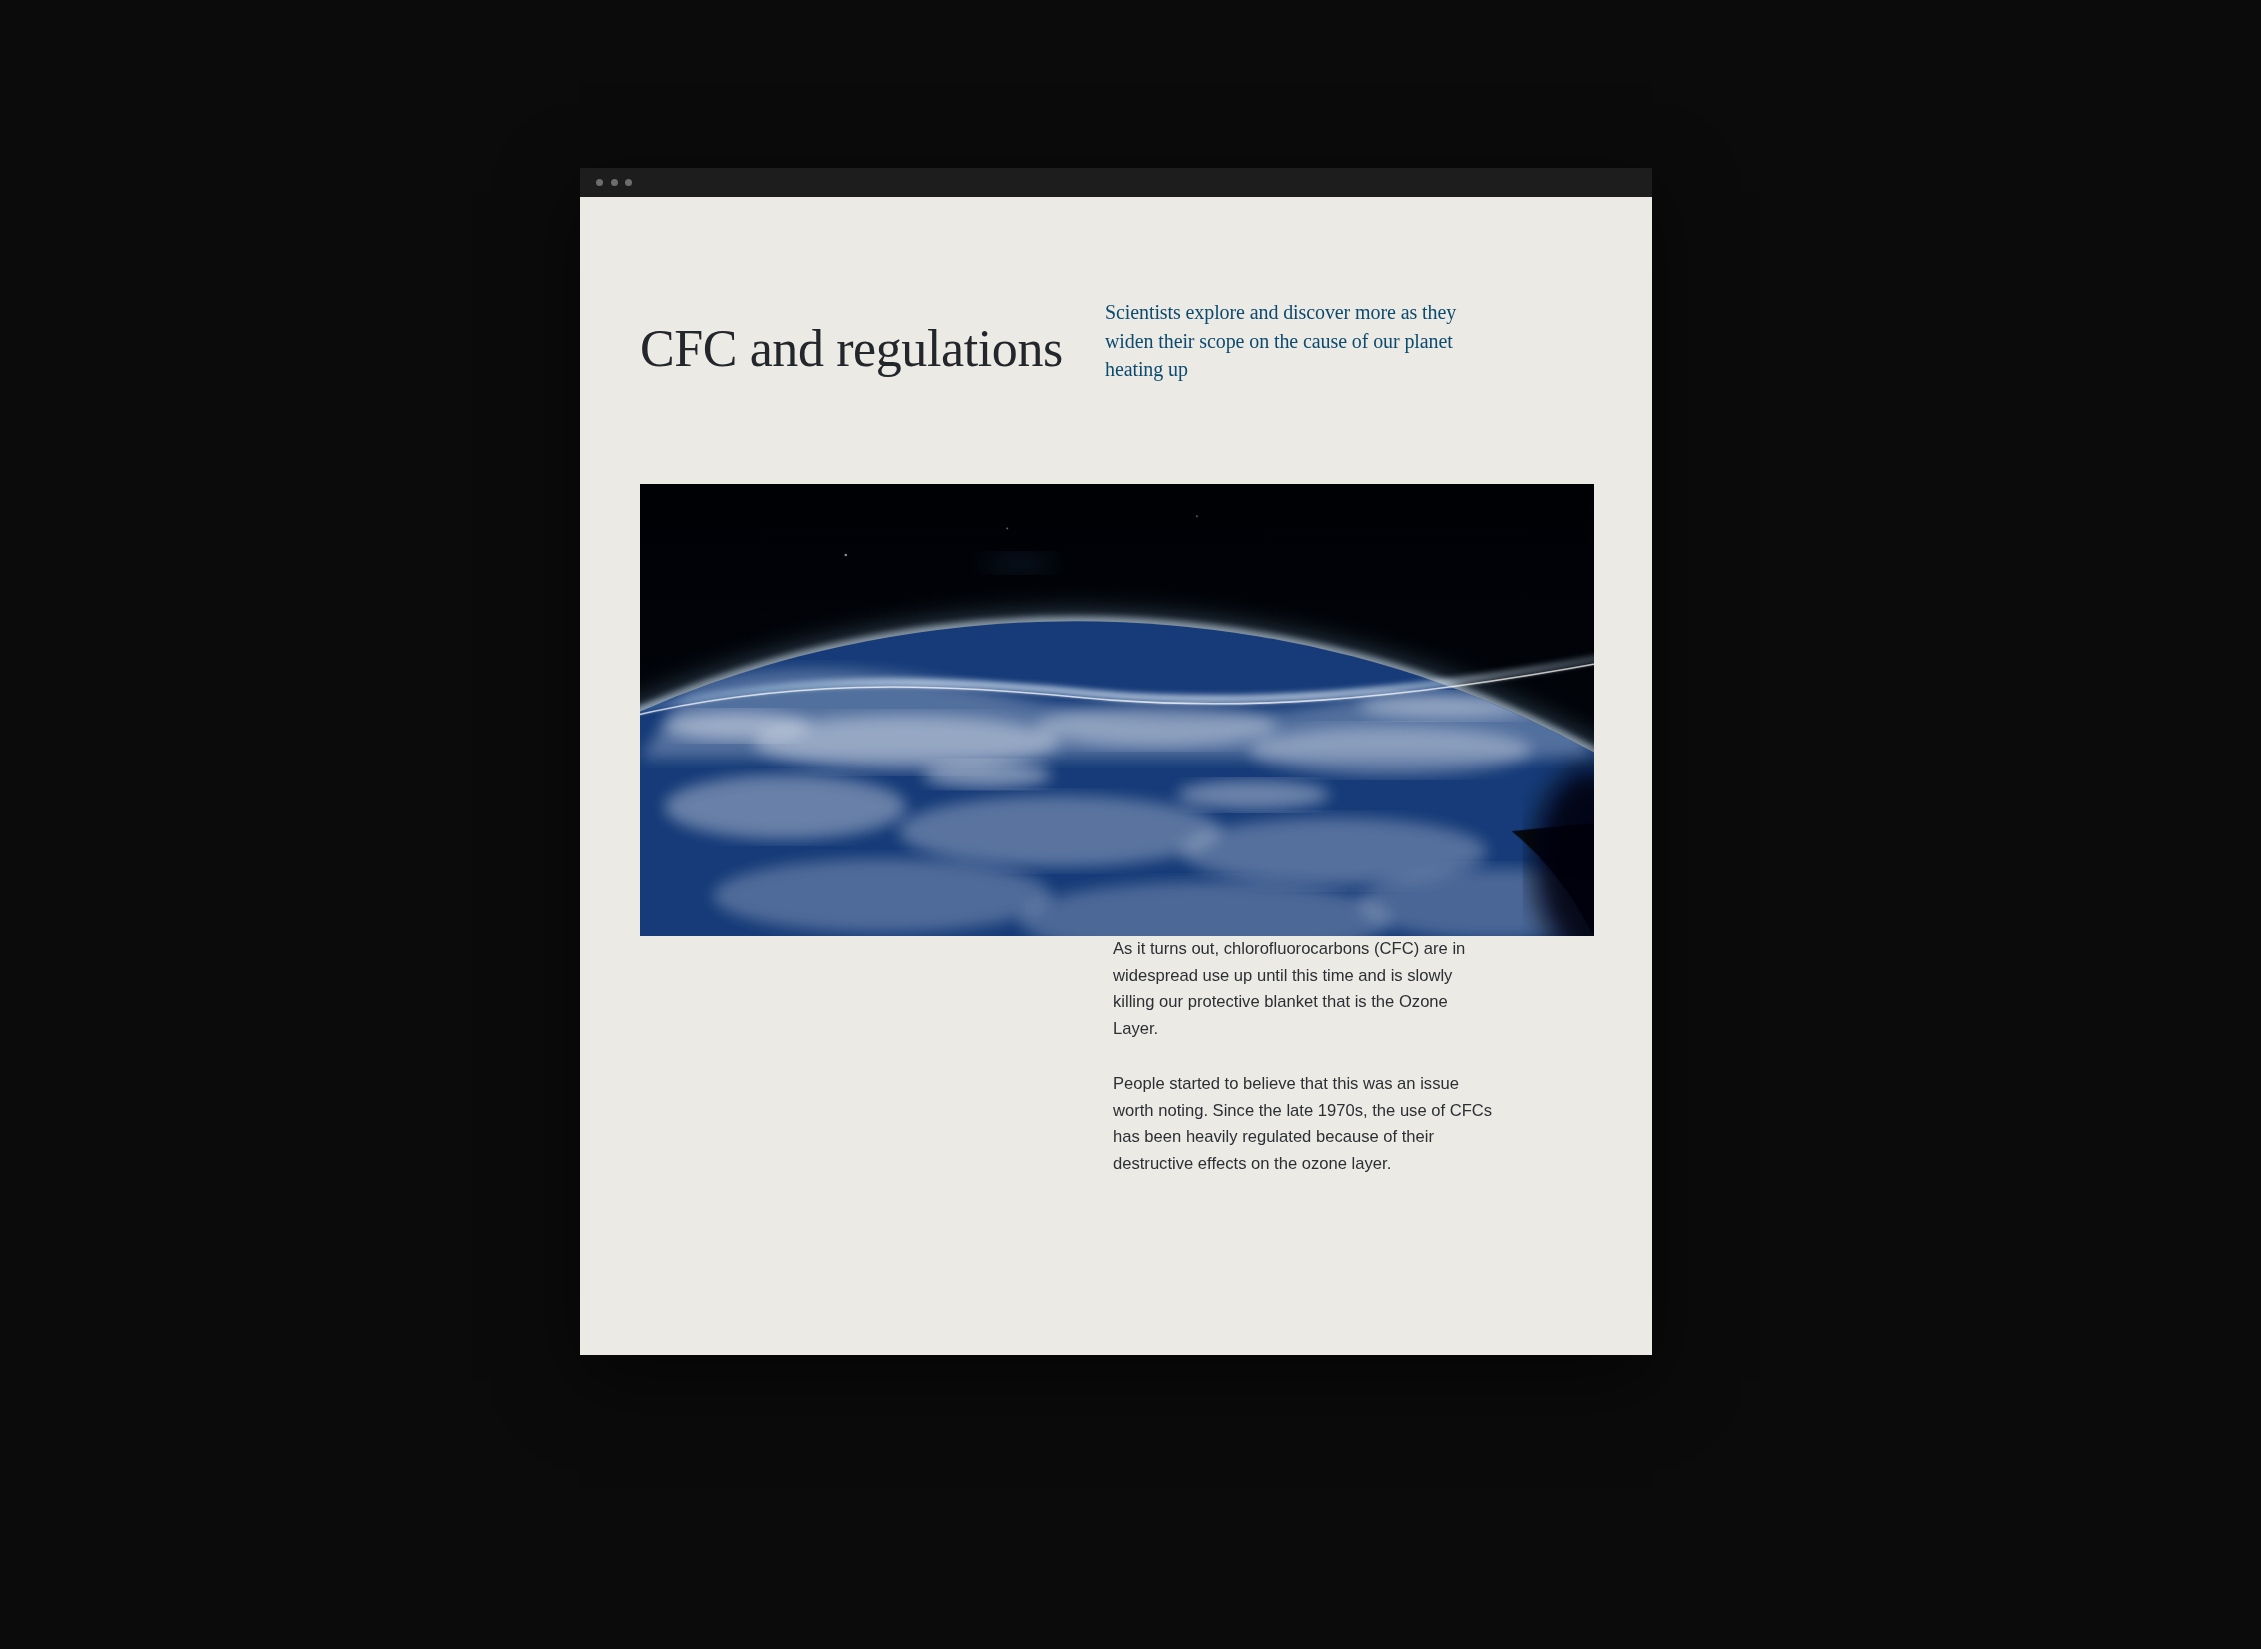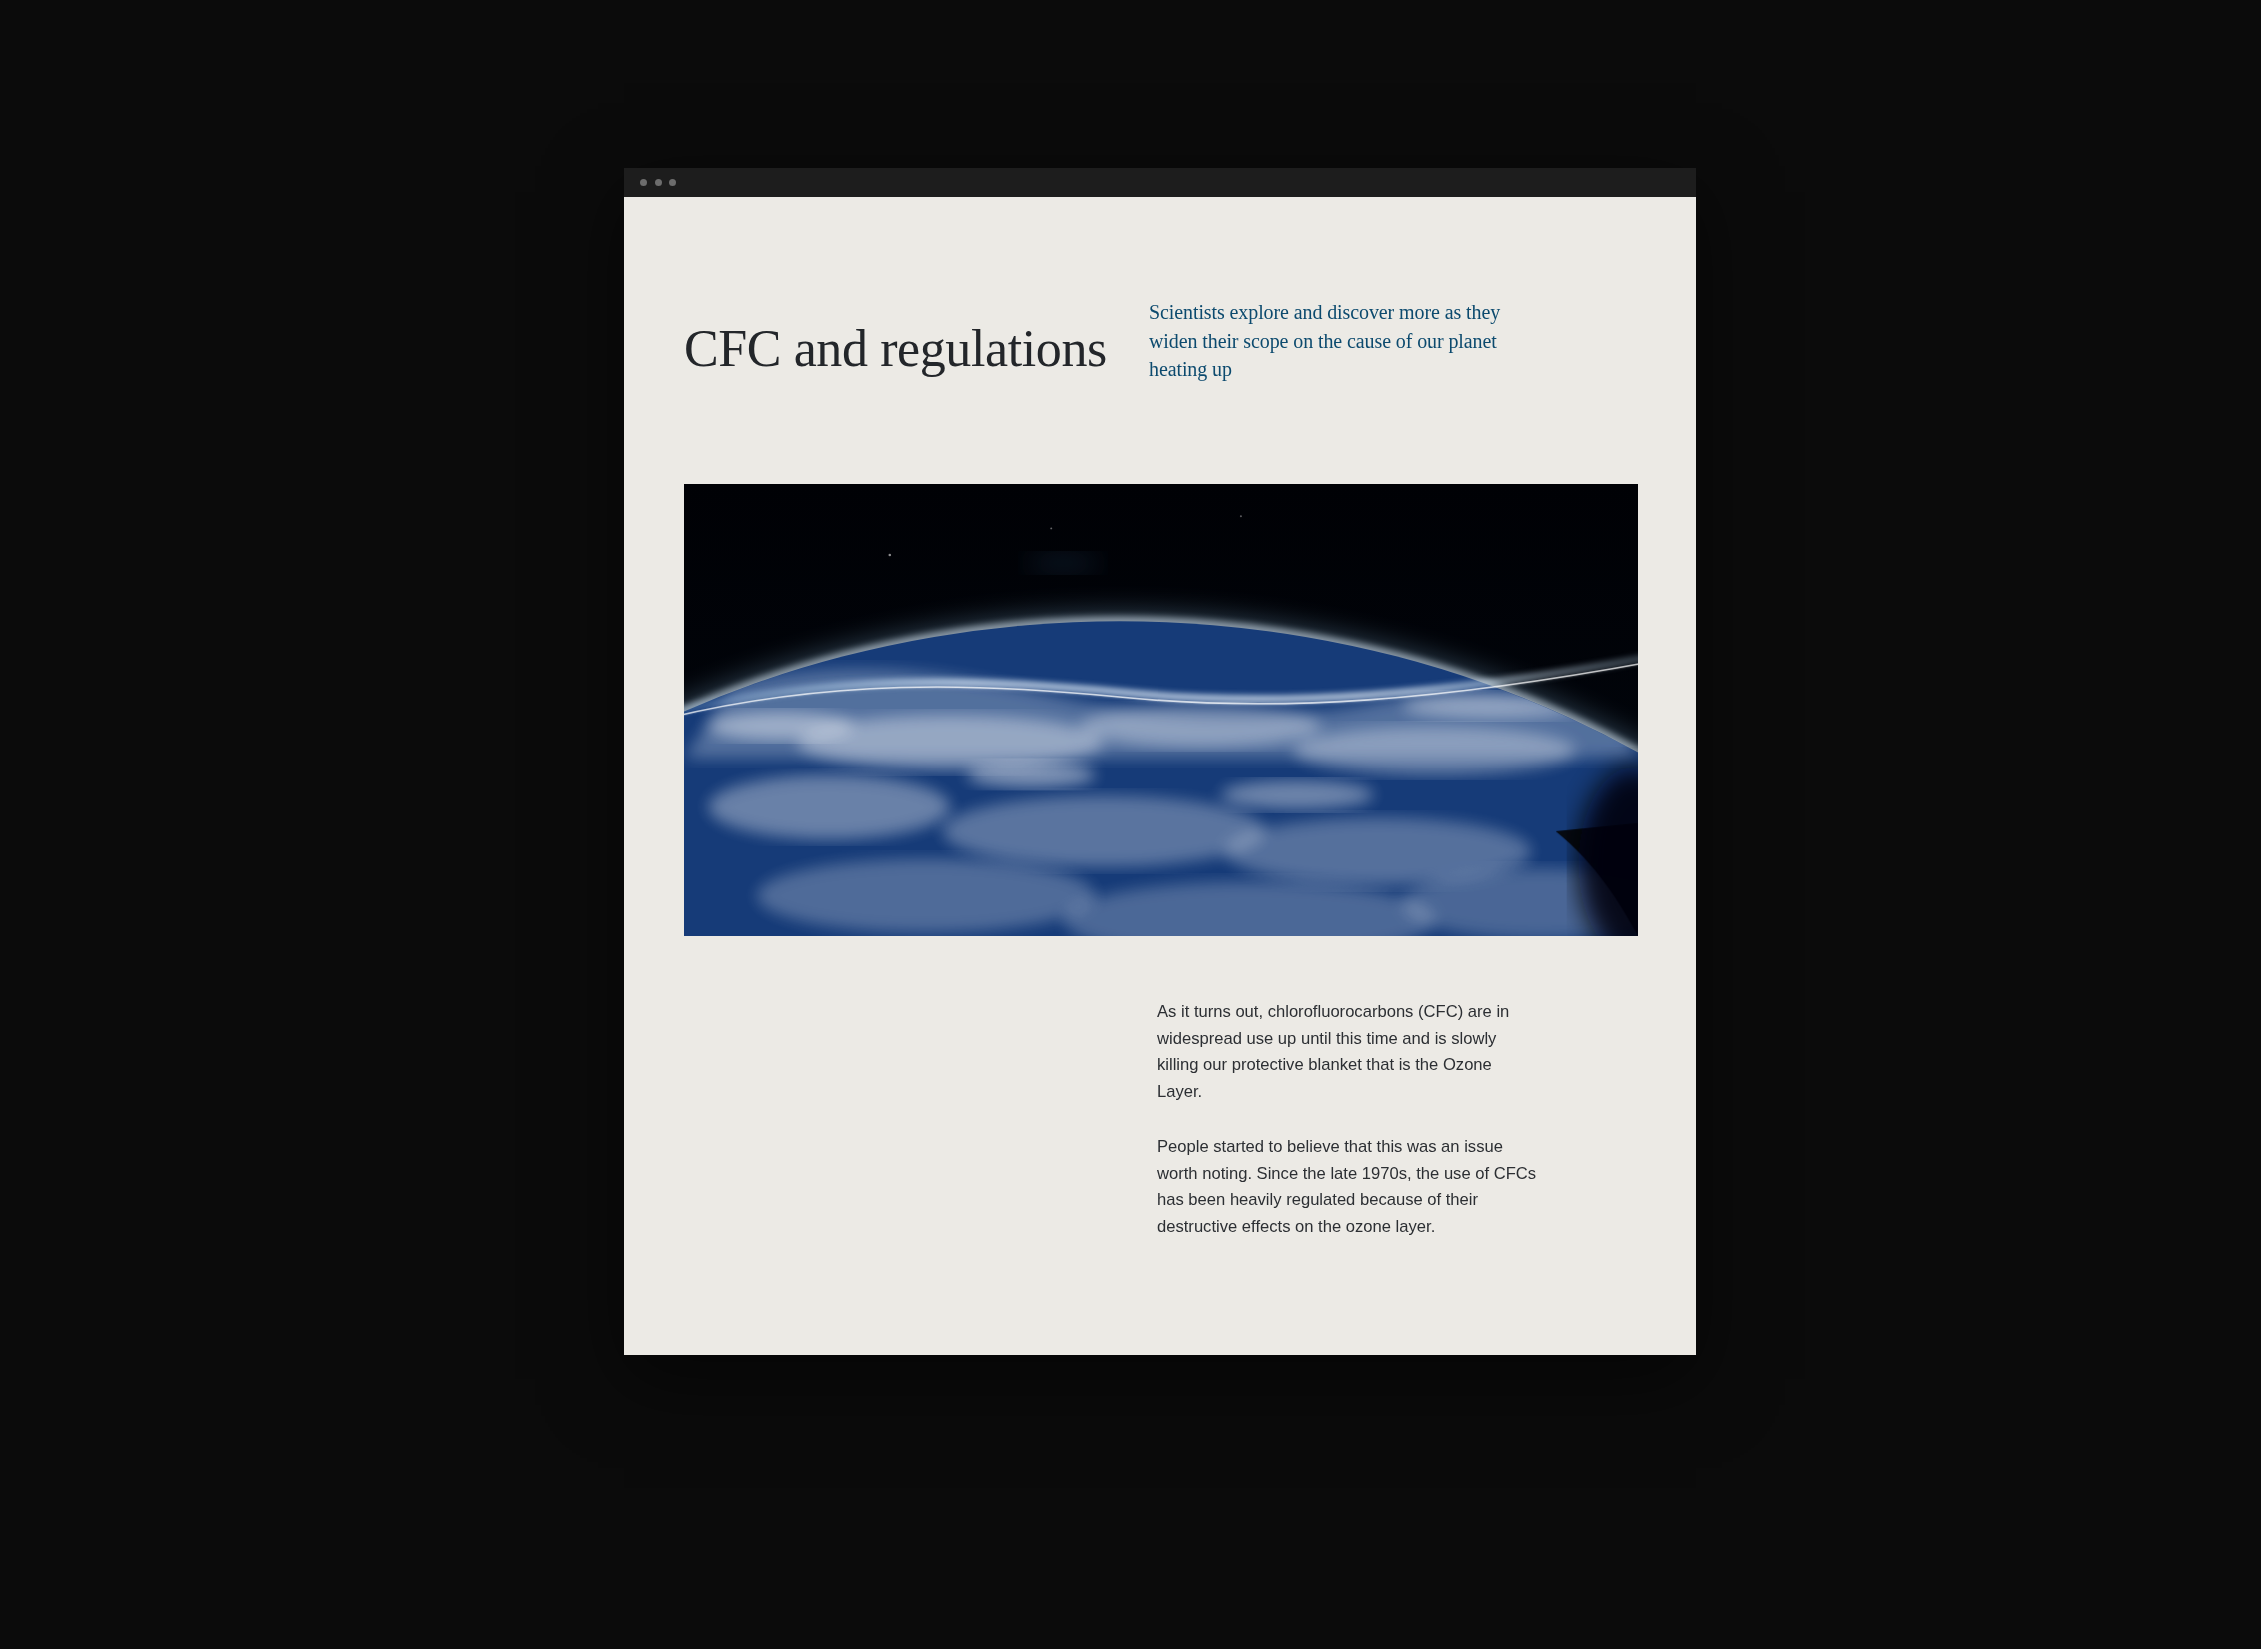--- a/index.html
+++ b/index.html
@@ -17,21 +17,21 @@
   .stage {
     position: relative;
     width: 2261px;
     height: 1649px;
     background: #0b0b0b;
   }
 
   
   .window {
     position: absolute;
-    left: 624px;
+    left: 580px;
     top: 168px;
     width: 1072px;
     height: 1187px;
     background: #ecebe6;
     box-shadow: 0 24px 73px rgba(0,0,0,0.55);
     overflow: hidden;
   }
 
   .titlebar {
     height: 29px;
@@ -89,21 +89,20 @@
     margin: 74px 58px 0 60px;
     height: 452px;
     overflow: hidden;
     background: #000;
   }
   .hero svg { display: block; width: 100%; height: 100%; }
 
   
   .body-area {
     display: flex;
-    padding-top: 63px;
   }
   .body-spacer { width: 533px; }
   .body-col {
     width: 380px;
     font-size: 16.6px;
     line-height: 1.62;
     color: #2c2f33;
   }
   .body-col p { margin: 0 0 27.5px 0; }
   .body-col p:last-child { margin-bottom: 0; }

